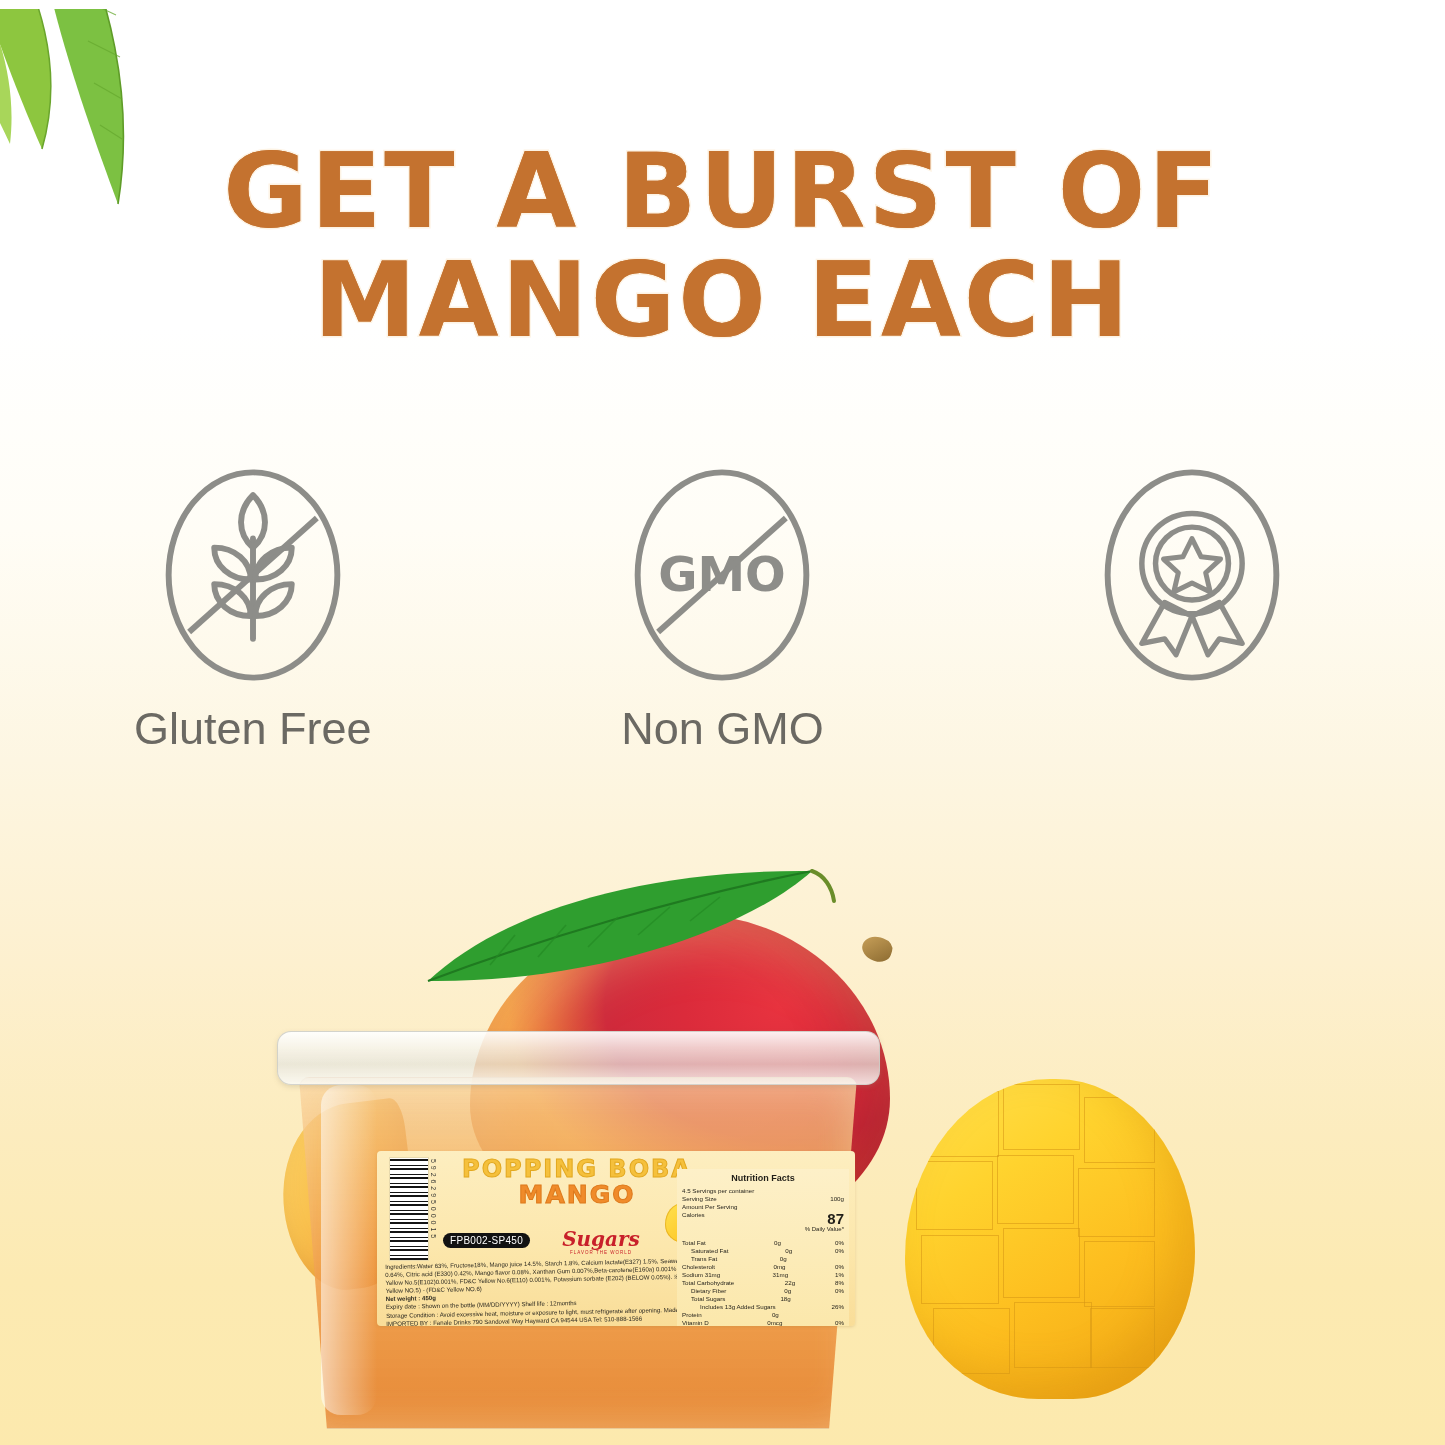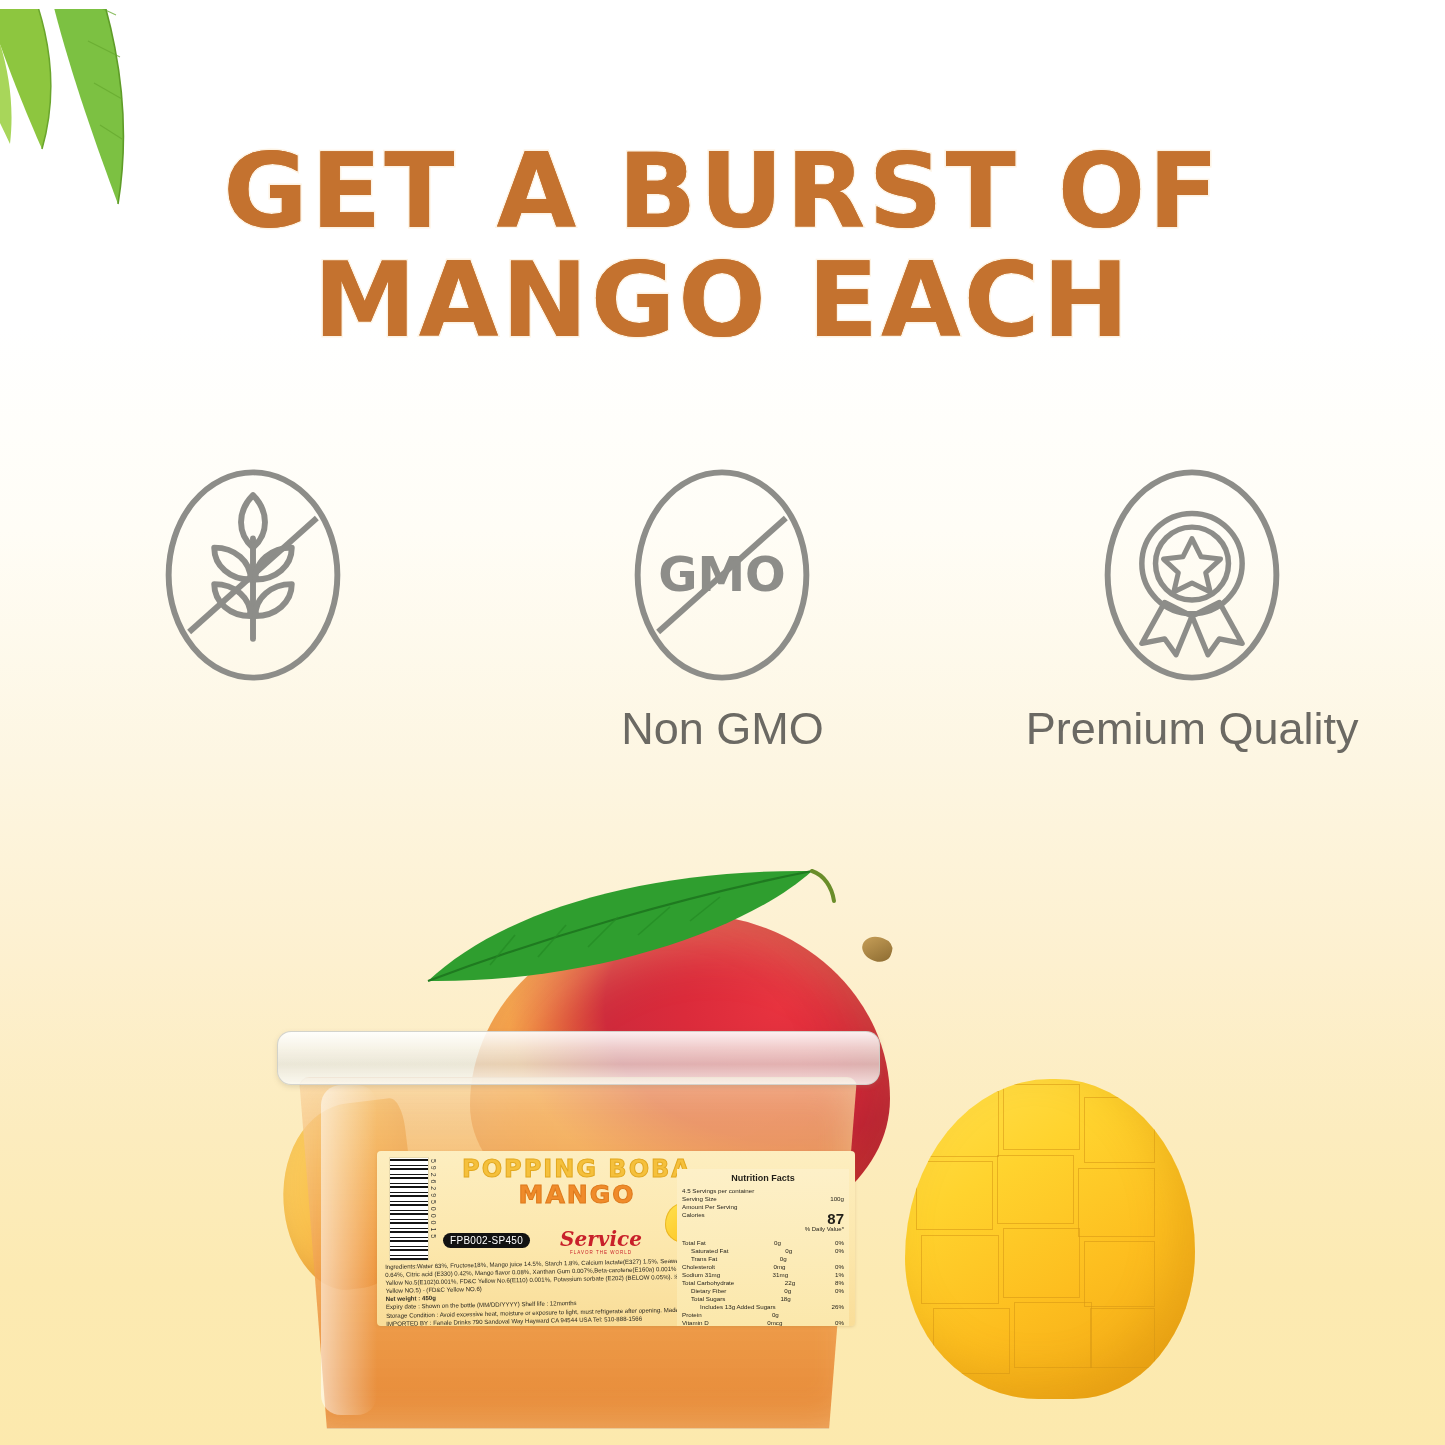--- a/index.html
+++ b/index.html
@@ -242,20 +242,21 @@
       <svg class="ficon" viewBox="0 0 100 100">
         <ellipse cx="50" cy="50" rx="37" ry="45" fill="none" stroke="#8d8d89" stroke-width="2.6"></ellipse>
         <line x1="22" y1="75" x2="78" y2="25" stroke="#8d8d89" stroke-width="2.6"></line>
         <line x1="50" y1="78" x2="50" y2="34" stroke="#8d8d89" stroke-width="2.6" stroke-linecap="round"></line>
         <path d="M50 38 C 43 32, 43 22, 50 15 C 57 22, 57 32, 50 38 Z" fill="none" stroke="#8d8d89" stroke-width="2.6" stroke-linejoin="round"></path>
         <path d="M49 52 C 40 52, 33 46, 33 38 C 42 38, 49 44, 49 52 Z" fill="none" stroke="#8d8d89" stroke-width="2.6" stroke-linejoin="round"></path>
         <path d="M51 52 C 60 52, 67 46, 67 38 C 58 38, 51 44, 51 52 Z" fill="none" stroke="#8d8d89" stroke-width="2.6" stroke-linejoin="round"></path>
         <path d="M49 68 C 40 68, 33 62, 33 54 C 42 54, 49 60, 49 68 Z" fill="none" stroke="#8d8d89" stroke-width="2.6" stroke-linejoin="round"></path>
         <path d="M51 68 C 60 68, 67 62, 67 54 C 58 54, 51 60, 51 68 Z" fill="none" stroke="#8d8d89" stroke-width="2.6" stroke-linejoin="round"></path>
       </svg>
+      <div class="flabel">Gluten Free</div>
     </div>
 
     <div class="feature">
       <svg class="ficon" viewBox="0 0 100 100">
         <ellipse cx="50" cy="50" rx="37" ry="45" fill="none" stroke="#8d8d89" stroke-width="2.6"></ellipse>
         <text x="50" y="57" text-anchor="middle" font-family="DejaVu Sans, sans-serif" font-weight="bold" font-size="21" fill="#8d8d89">GMO</text>
         <line x1="22" y1="75" x2="78" y2="25" stroke="#8d8d89" stroke-width="2.6"></line>
       </svg>
       <div class="flabel">Non GMO</div>
     </div>
@@ -263,21 +264,20 @@
 
     <div class="feature">
       <svg class="ficon" viewBox="0 0 100 100">
         <ellipse cx="50" cy="50" rx="37" ry="45" fill="none" stroke="#8d8d89" stroke-width="2.6"></ellipse>
         <circle cx="50" cy="45" r="22" fill="none" stroke="#8d8d89" stroke-width="2.4"></circle>
         <circle cx="50" cy="45" r="16" fill="none" stroke="#8d8d89" stroke-width="2.4"></circle>
         <path d="M50 34 L 54 42 L 62.5 43 L 56 49 L 58 57.5 L 50 53.5 L 42 57.5 L 44 49 L 37.5 43 L 46 42 Z" fill="none" stroke="#8d8d89" stroke-width="2.2" stroke-linejoin="round"></path>
         <path d="M38 62 L 28 80 L 38 78 L 43 85 L 50 68 Z" fill="none" stroke="#8d8d89" stroke-width="2.3" stroke-linejoin="round"></path>
         <path d="M62 62 L 72 80 L 62 78 L 57 85 L 50 68 Z" fill="none" stroke="#8d8d89" stroke-width="2.3" stroke-linejoin="round"></path>
       </svg>
-      <div class="flabel">Premium Quality</div>
     </div>
 
   </div>
 
   <div class="scene">
 
     <div class="mango-whole"></div>
     <div class="mango-stem"></div>
     <svg class="leaf-top" viewBox="0 0 420 150">
       <path d="M8 120 C 80 52, 220 8, 392 10 C 330 66, 180 122, 8 120 Z" fill="#2f9e2f"></path>
@@ -321,21 +321,21 @@
         </div>
 
         <div class="label-mango">
           <div class="lm-whole"></div>
           <div class="lm-cut"></div>
         </div>
 
         <div class="sku">FPB002-SP450</div>
 
         <div class="fanale">
-          <div class="fanale-word">Service</div>
+          <div class="fanale-word">Sugars</div>
           <div class="fanale-tag">FLAVOR THE WORLD</div>
         </div>
 
         <div class="ingredients">
           <div>Ingredients:Water 63%, Fructose18%, Mango juice 14.5%, Starch 1.8%, Calcium lactate(E327) 1.5%, Seaweed extract 0.64%, Citric acid (E330) 0.42%, Mango flavor 0.08%, Xanthan Gum 0.007%,Beta-carotene(E160a) 0.001%, FD&amp;C Yellow No.5(E102)0.001%, FD&amp;C Yellow No.6(E110) 0.001%, Potassium sorbate (E202) (BELOW 0.05%).  ※(FD&amp;C Yellow NO.5) - (FD&amp;C Yellow NO.6)</div>
           <div>
             <b>Net weight :</b>
             <b>450g</b>
           </div>
           <div>Expiry date : Shown on the bottle (MM/DD/YYYY) Shelf life : 12months</div>

